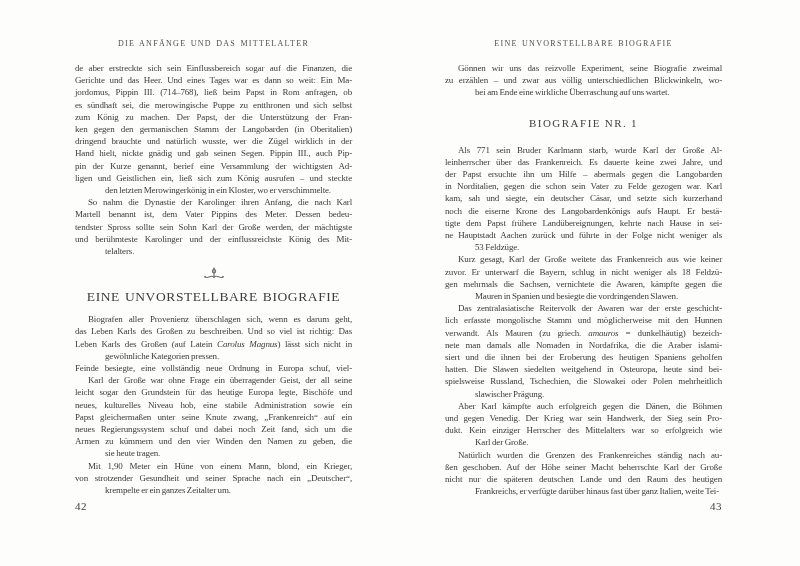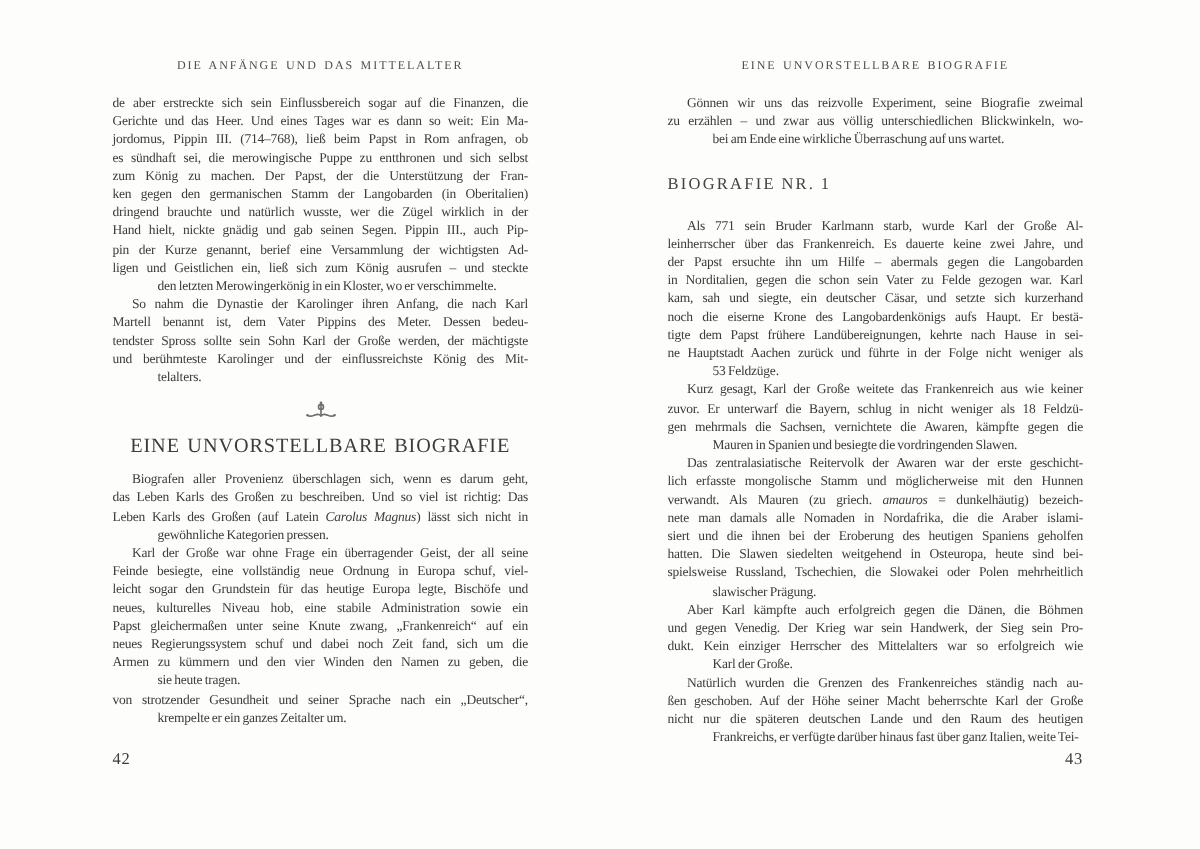--- a/index.html
+++ b/index.html
@@ -74,21 +74,21 @@
     font-weight: normal;
     letter-spacing: 0.6px;
     word-spacing: 1px;
     color: #3c3c3c;
     white-space: nowrap;
   }
 
   .subheading {
     margin: 17px 0 14px 0;
     line-height: 14px;
-    text-align: left;
+    text-align: center;
     font-size: 11px;
     font-weight: normal;
     letter-spacing: 1.5px;
     color: #424242;
     white-space: nowrap;
     font-family: Liberation Serif, serif;
   }
 
   .folio {
     position: absolute;
@@ -144,30 +144,31 @@
   </svg>
 </div>
         <h1 class="chapter-heading">EINE UNVORSTELLBARE BIOGRAFIE</h1>
         <div class="para">
           <div class="line indent">Biografen aller Provenienz überschlagen sich, wenn es darum geht,</div>
           <div class="line">das Leben Karls des Großen zu beschreiben. Und so viel ist richtig: Das</div>
           <div class="line">Leben Karls des Großen (auf Latein <em>Carolus Magnus</em>) lässt sich nicht in</div>
           <div class="line para-end">gewöhnliche Kategorien pressen.</div>
         </div>
         <div class="para">
+          <div class="line">Feinde besiegte, eine vollständig neue Ordnung in Europa schuf, viel-</div>
           <div class="line indent">Karl der Große war ohne Frage ein überragender Geist, der all seine</div>
-          <div class="line">Feinde besiegte, eine vollständig neue Ordnung in Europa schuf, viel-</div>
           <div class="line">leicht sogar den Grundstein für das heutige Europa legte, Bischöfe und</div>
           <div class="line">neues, kulturelles Niveau hob, eine stabile Administration sowie ein</div>
           <div class="line">Papst gleichermaßen unter seine Knute zwang, „Frankenreich“ auf ein</div>
           <div class="line">neues Regierungssystem schuf und dabei noch Zeit fand, sich um die</div>
           <div class="line">Armen zu kümmern und den vier Winden den Namen zu geben, die</div>
           <div class="line para-end">sie heute tragen.</div>
         </div>
         <div class="para">
+          <div class="line indent">Mit 1,90 Meter ein Hüne von einem Mann, blond, ein Krieger,</div>
           <div class="line">von strotzender Gesundheit und seiner Sprache nach ein „Deutscher“,</div>
           <div class="line para-end">krempelte er ein ganzes Zeitalter um.</div>
         </div>
       </div>
     <footer class="folio folio-left">42</footer>
   </section>
 
   <section class="page page-right">
     <header class="running-head">EINE UNVORSTELLBARE BIOGRAFIE</header>
     <div class="page-body">

